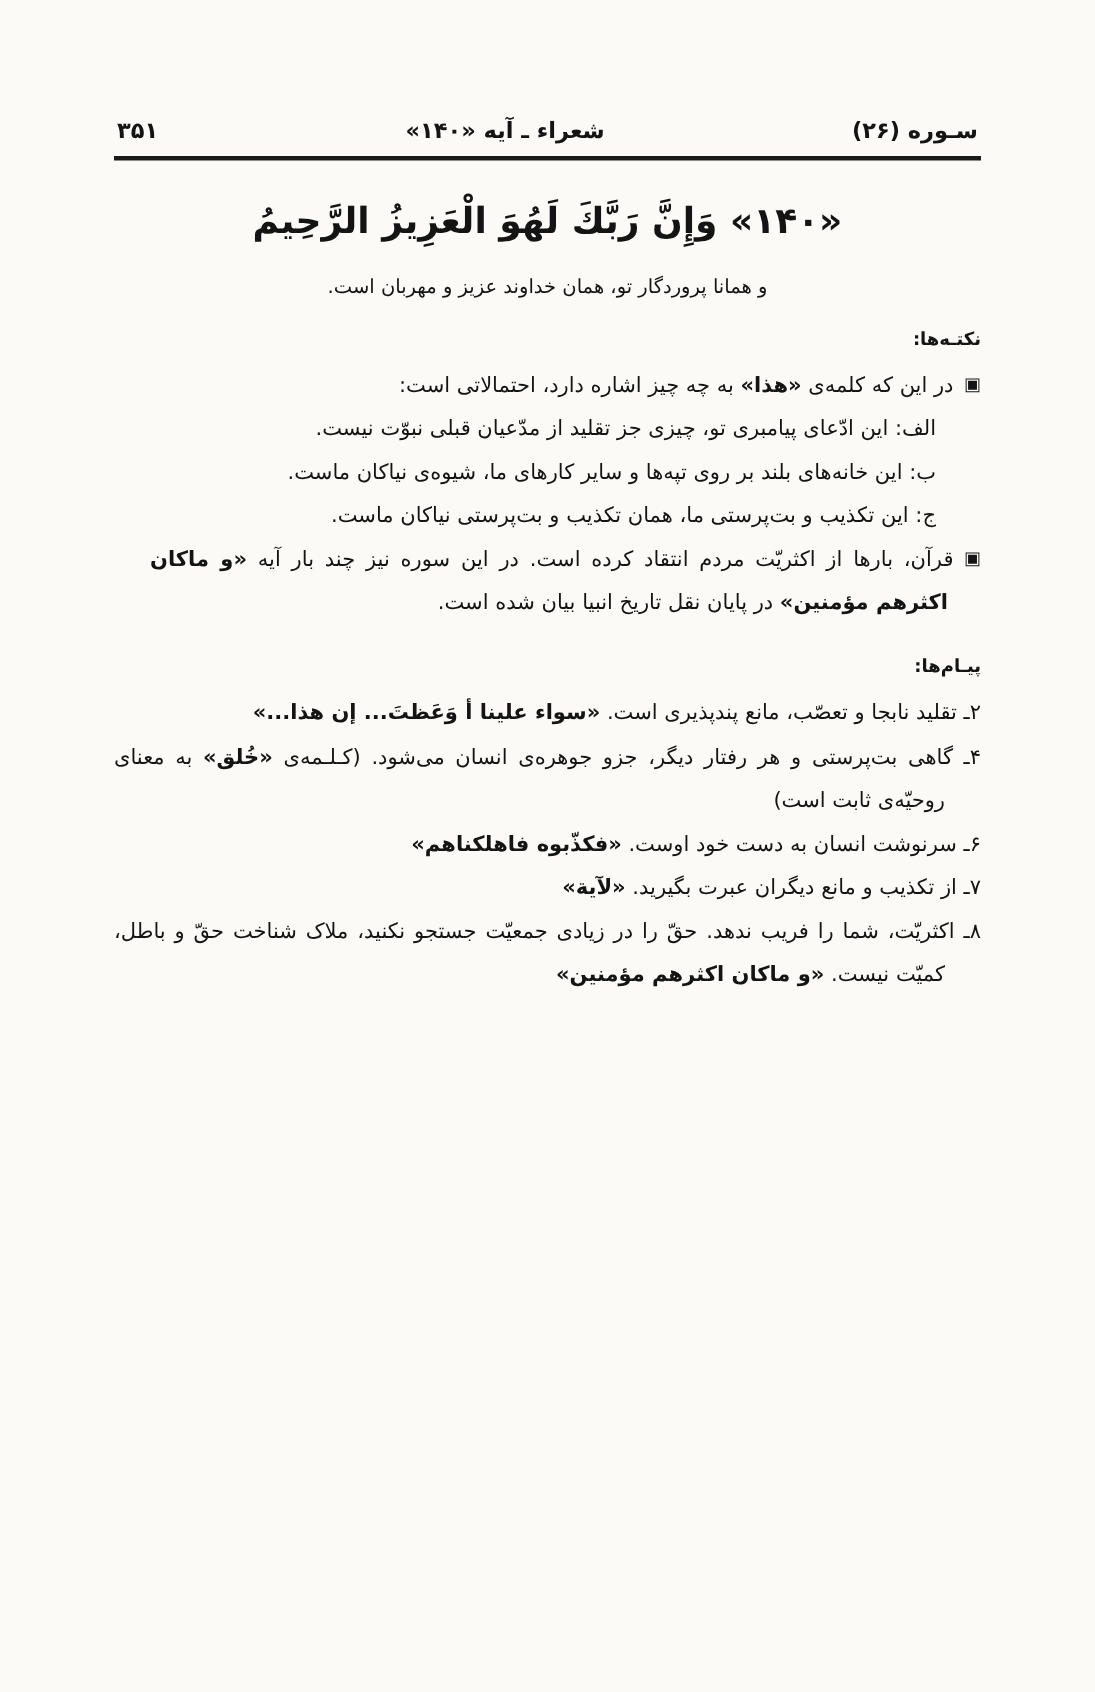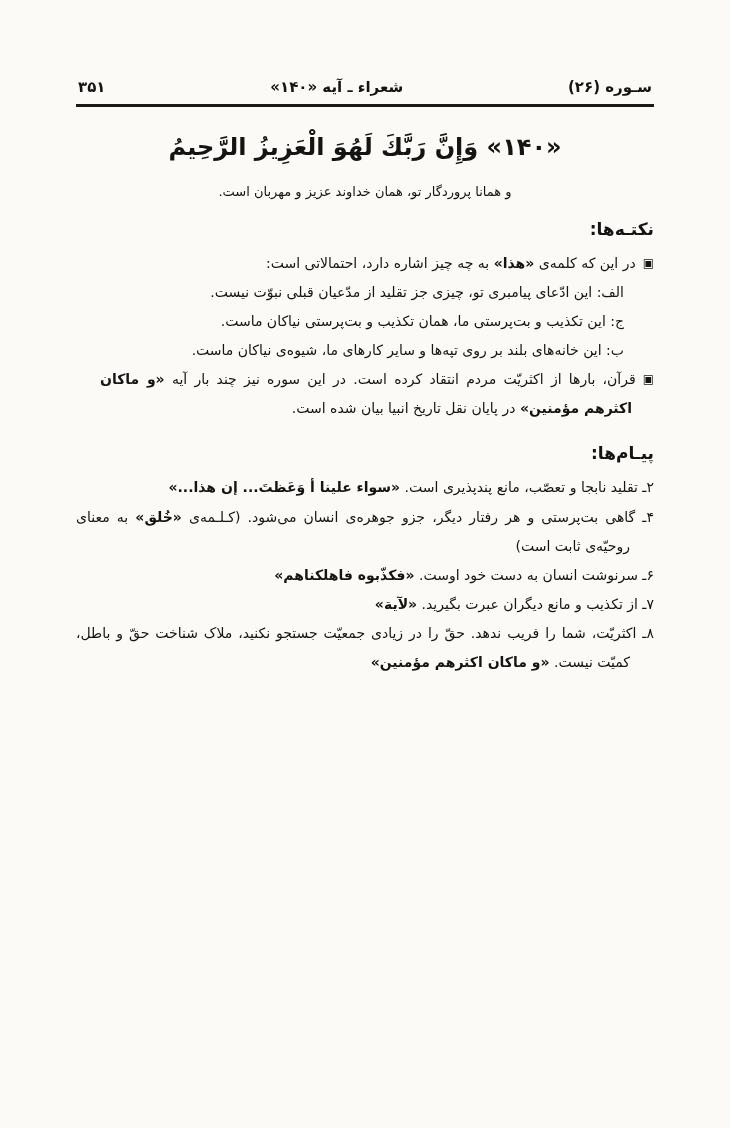--- a/index.html
+++ b/index.html
@@ -38,21 +38,21 @@
     line-height: 1.7;
   }
   .translation {
     text-align: center;
     font-size: 13px;
     margin-bottom: 14px;
     margin-top: 16px;
   }
   .section { margin-top: 14px; }
   .section-title {
-    font-size: 17px;
+    font-size: 12px;
     font-weight: bold;
     margin: 20px 0 10px 0;
   }
   .para {
     font-size: 14px;
     line-height: 2.08;
     text-align: justify;
     text-justify: inter-word;
   }
   .para.bullet { padding-right: 22px; text-indent: -22px; margin-left: 24px; }
@@ -82,22 +82,22 @@
 
   <div class="verse">«۱۴۰» وَإِنَّ رَبَّكَ لَهُوَ الْعَزِيزُ الرَّحِيمُ</div>
 
   <div class="translation">و همانا پروردگار تو، همان خداوند عزیز و مهربان است.</div>
 
   <div>
       <section class="section">
         <h2 class="section-title">نکتـه‌ها:</h2>
         <div class="para bullet"><span class="bullet-marker">▣</span><span>در این که کلمه‌ی </span><span class="bold">«هذا»</span><span> به چه چیز اشاره دارد، احتمالاتی است:</span></div>
         <div class="para sub"><span>الف: این ادّعای پیامبری تو، چیزی جز تقلید از مدّعیان قبلی نبوّت نیست.</span></div>
+        <div class="para sub"><span>ب: این خانه‌های بلند بر روی تپه‌ها و سایر کارهای ما، شیوه‌ی نیاکان ماست.</span></div>
         <div class="para sub"><span>ج: این تکذیب و بت‌پرستی ما، همان تکذیب و بت‌پرستی نیاکان ماست.</span></div>
-        <div class="para sub"><span>ب: این خانه‌های بلند بر روی تپه‌ها و سایر کارهای ما، شیوه‌ی نیاکان ماست.</span></div>
         <div class="para bullet"><span class="bullet-marker">▣</span><span>قرآن، بارها از اکثریّت مردم انتقاد کرده است. در این سوره نیز چند بار آیه </span><span class="bold">«و ماکان اکثرهم مؤمنین»</span><span> در پایان نقل تاریخ انبیا بیان شده است.</span></div>
       </section>
       <section class="section">
         <h2 class="section-title">پیـام‌ها:</h2>
         <div class="para item"><span>۲ـ تقلید نابجا و تعصّب، مانع پندپذیری است. </span><span class="bold">«سواء علینا أ وَعَظتَ... إن هذا...»</span></div>
         <div class="para item"><span>۴ـ گاهی بت‌پرستی و هر رفتار دیگر، جزو جوهره‌ی انسان می‌شود. (کـلـمه‌ی </span><span class="bold">«خُلق»</span><span> به معنای روحیّه‌ی ثابت است)</span></div>
         <div class="para item"><span>۶ـ سرنوشت انسان به دست خود اوست. </span><span class="bold">«فکذّبوه فاهلکناهم»</span></div>
         <div class="para item"><span>۷ـ از تکذیب و مانع دیگران عبرت بگیرید. </span><span class="bold">«لآیة»</span></div>
         <div class="para item"><span>۸ـ اکثریّت، شما را فریب ندهد. حقّ را در زیادی جمعیّت جستجو نکنید، ملاک شناخت حقّ و باطل، کمیّت نیست. </span><span class="bold">«و ماکان اکثرهم مؤمنین»</span></div>
       </section>

